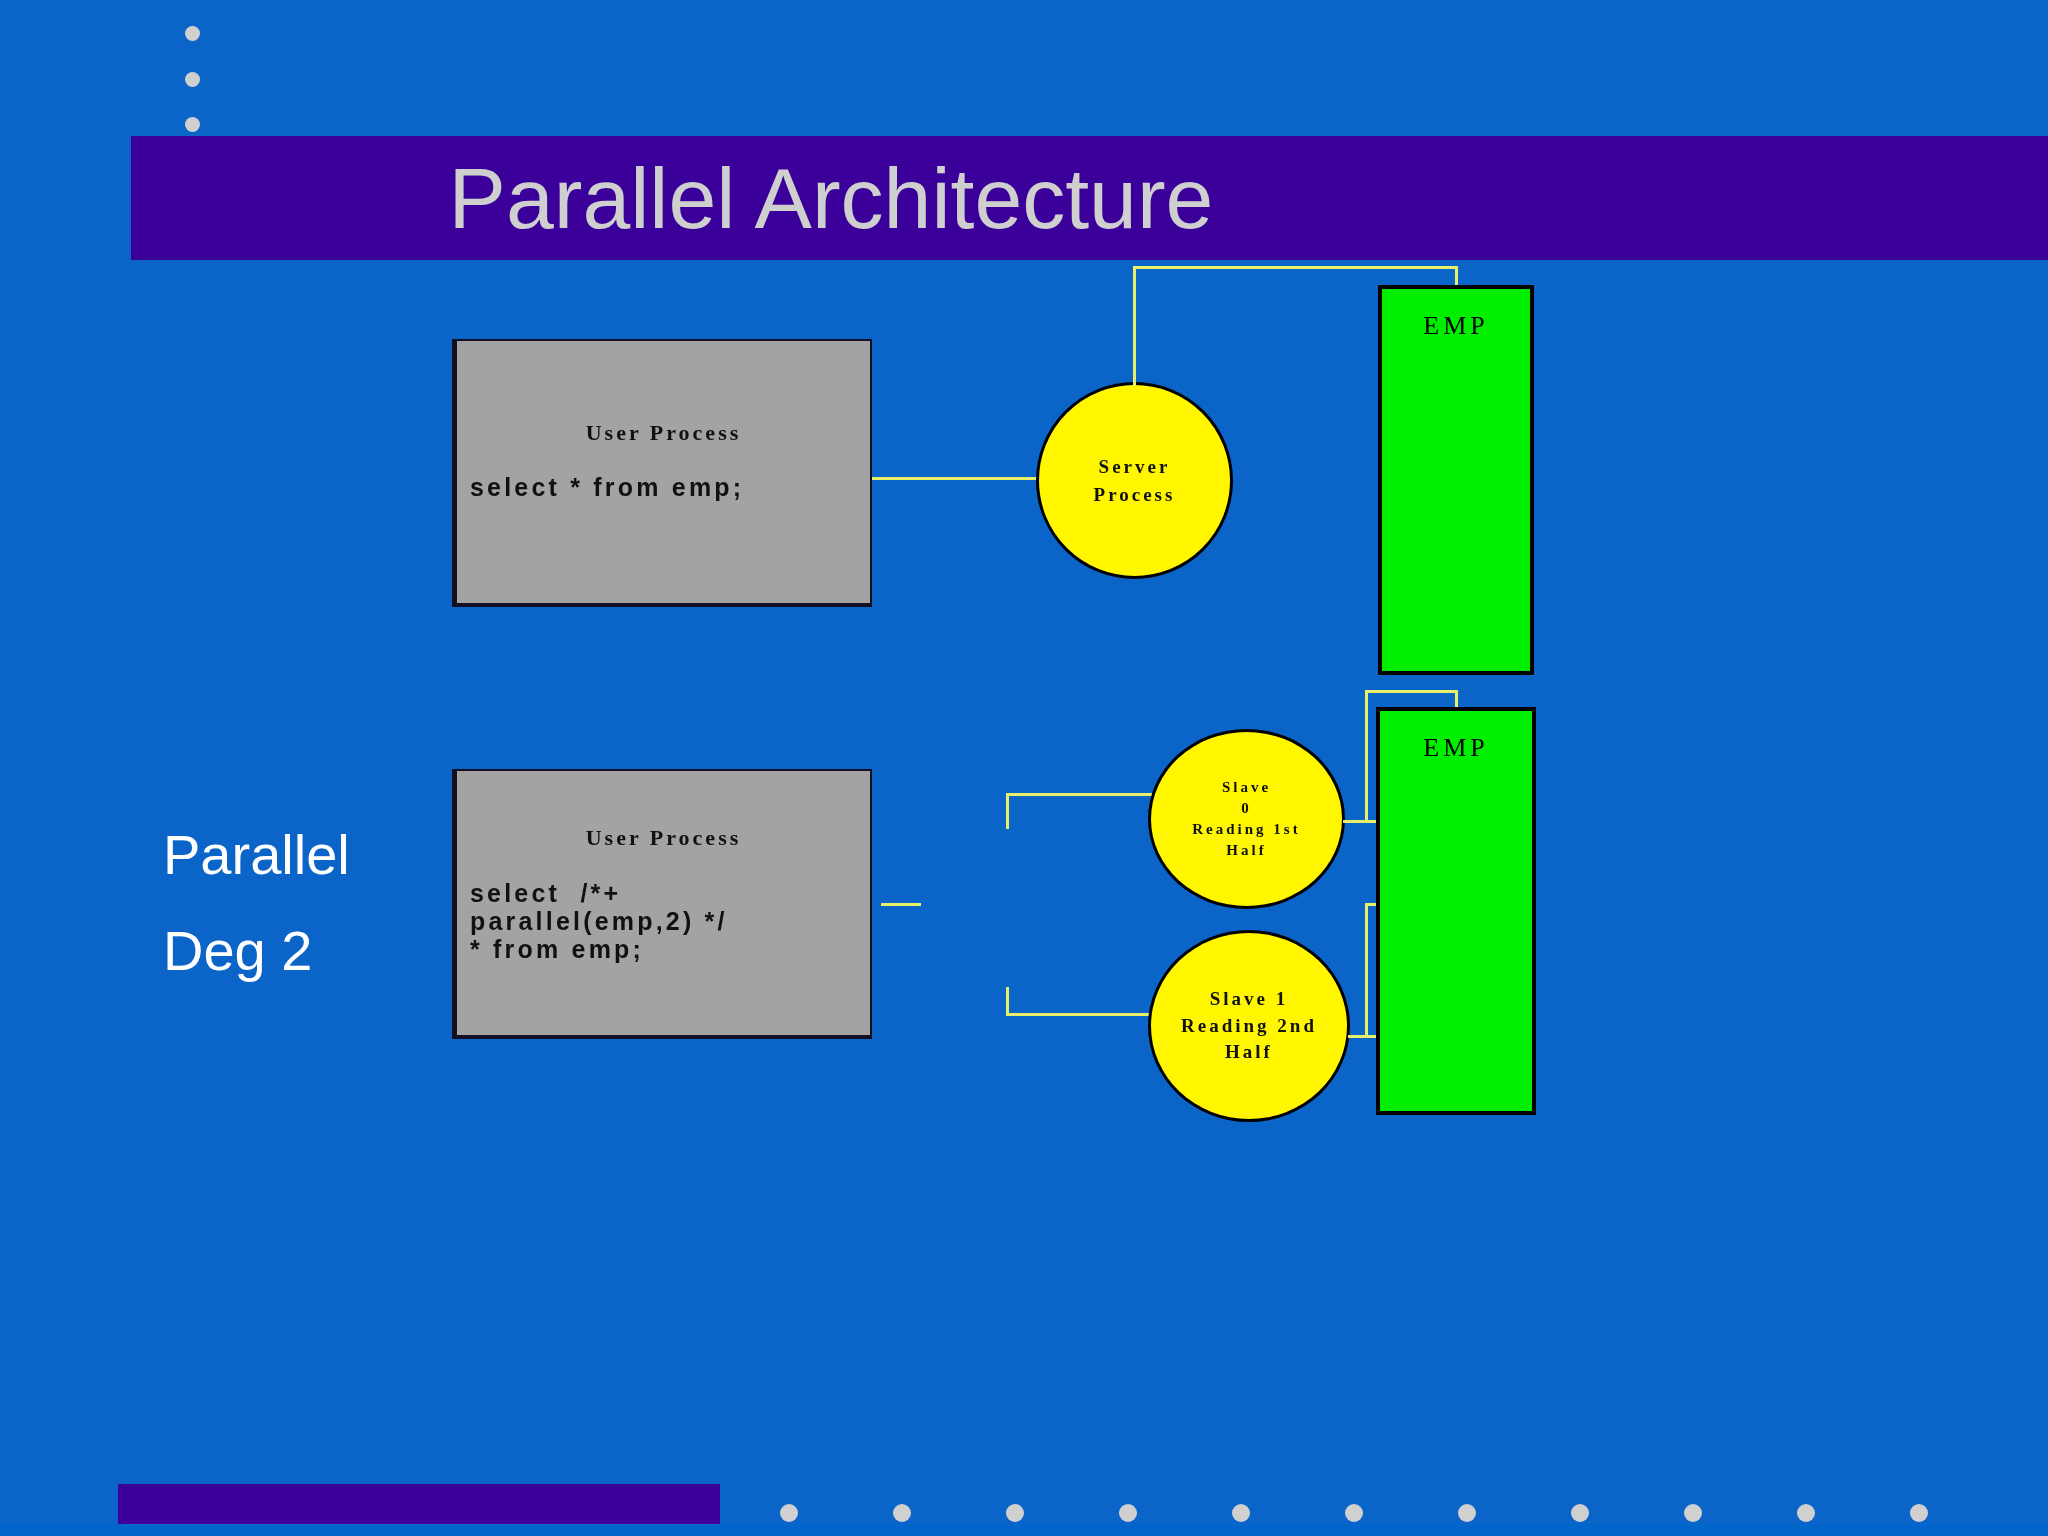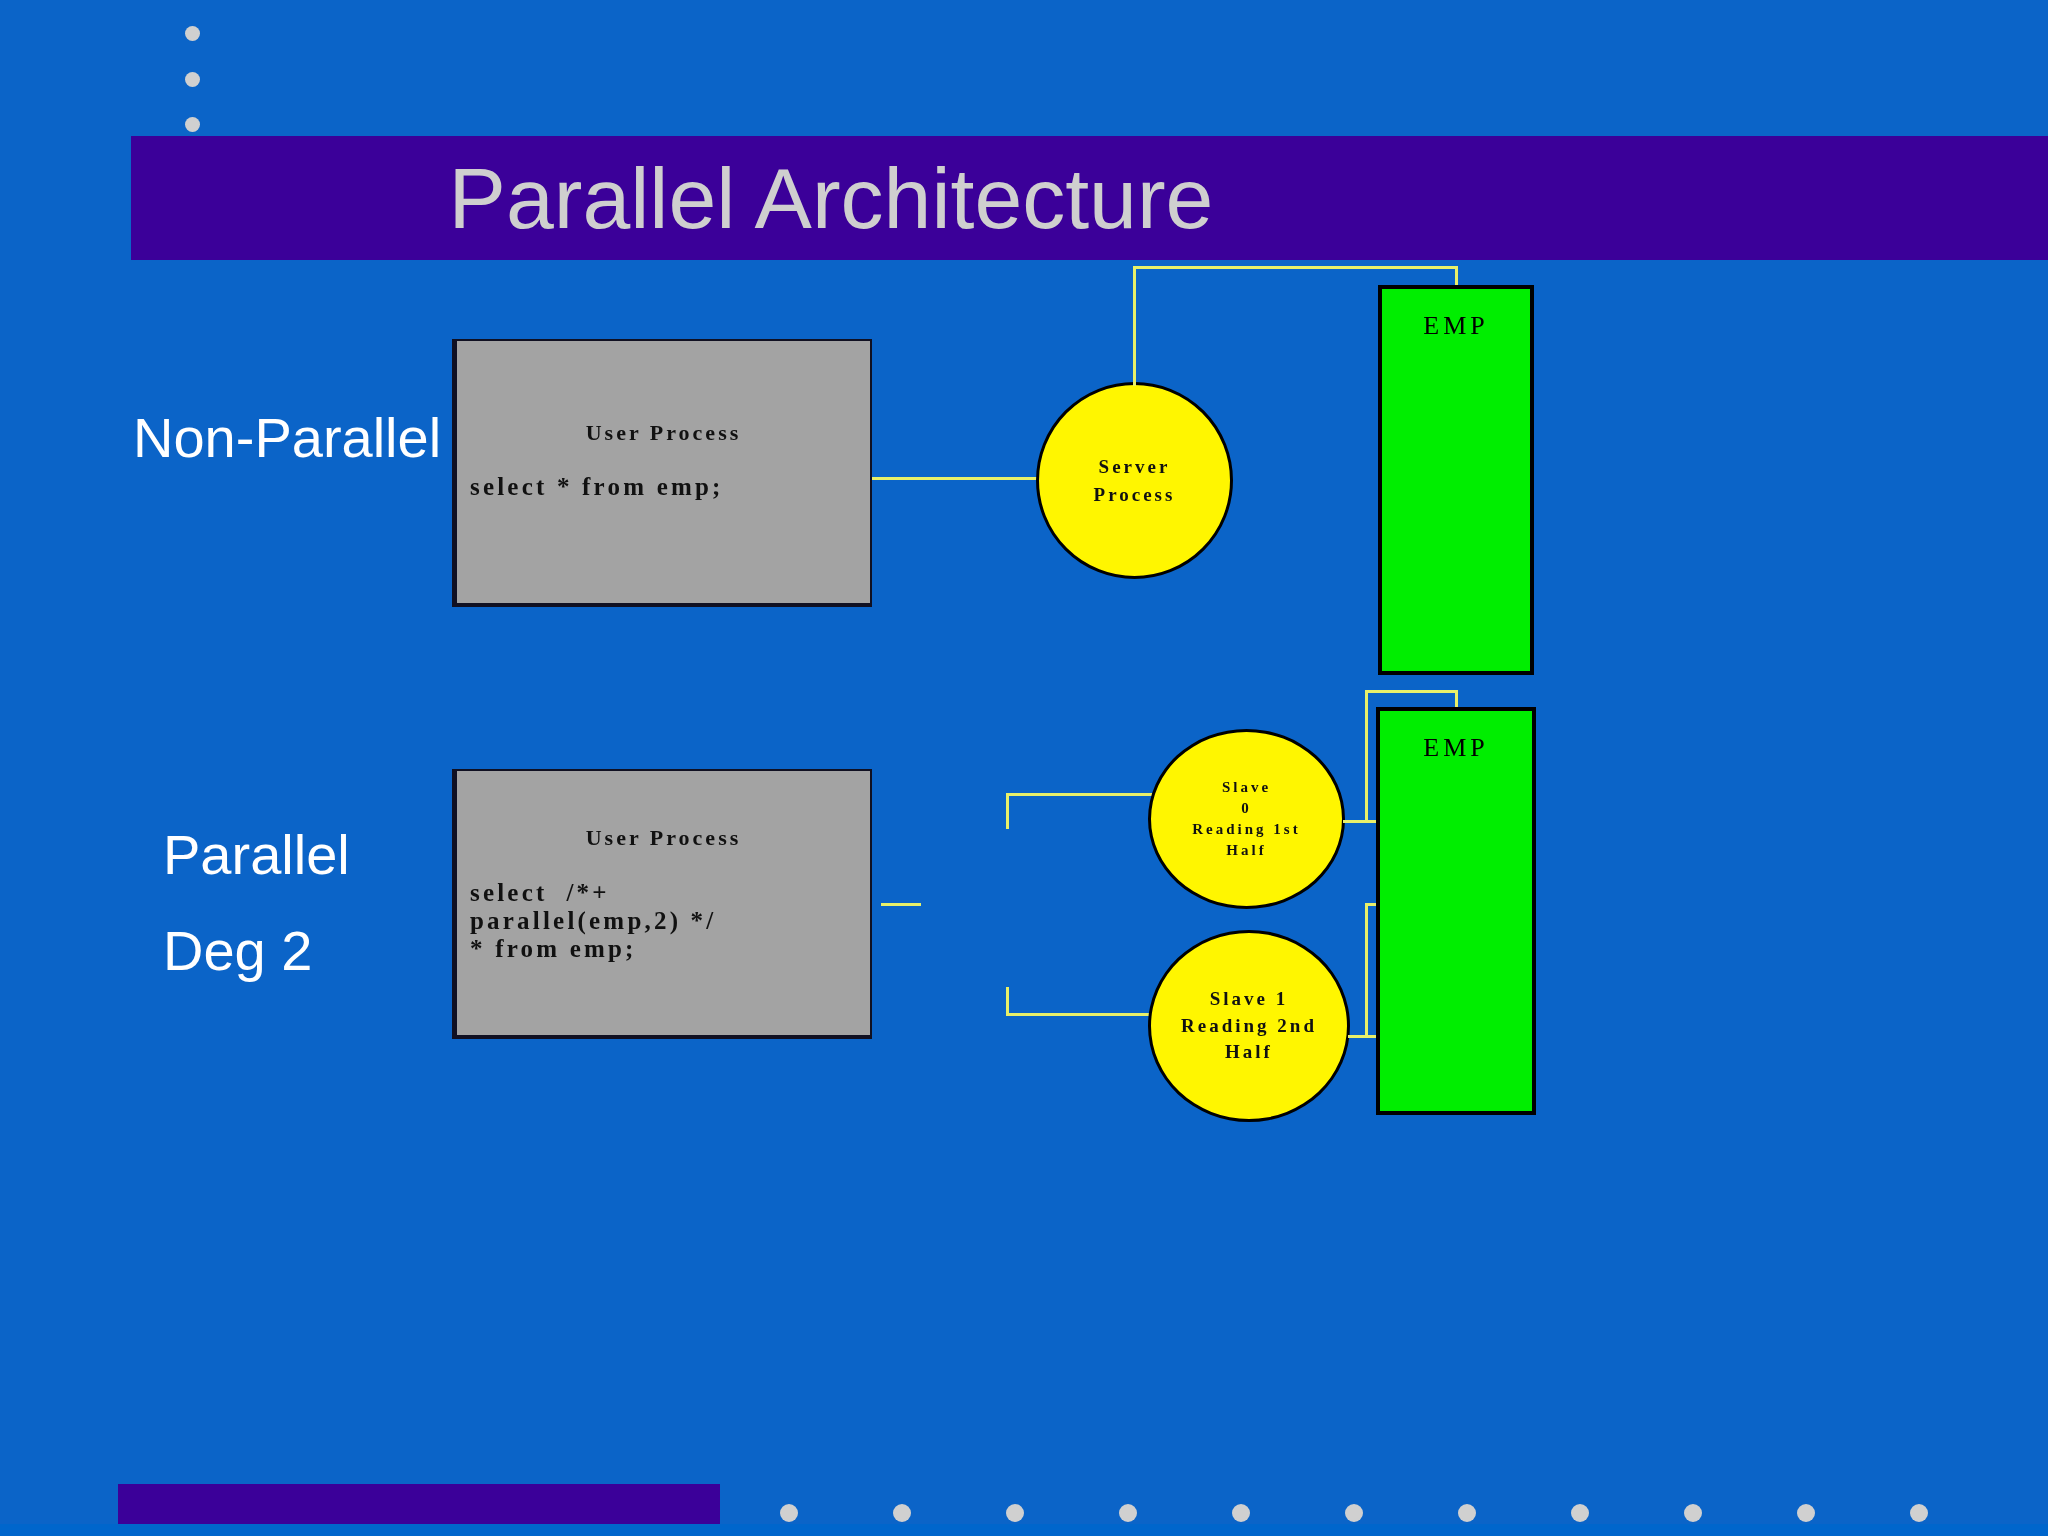--- a/index.html
+++ b/index.html
@@ -48,21 +48,21 @@
   #proc-box-2{left:452px;top:769px;width:420px;height:270px;}
 
   .proc-title{
     position:absolute;width:100%;text-align:center;
     font-family:"Liberation Serif", serif;
     font-size:22px;font-weight:700;color:#111;
     letter-spacing:3px;
   }
   .proc-sql{
     position:absolute;
-    font-family:Liberation Serif, serif;
+    font-family:Liberation Sans, sans-serif;
     font-size:25px;font-weight:700;color:#111;
     letter-spacing:3.2px;white-space:pre;line-height:1.12;
   }
   #proc1-title{top:79px;left:0;}
   #proc1-sql{top:132px;left:13px;}
   #proc2-title{top:54px;left:0;}
   #proc2-sql{top:108px;left:13px;}
 
   
   .emp-box{
@@ -106,21 +106,20 @@
 <div id="slide">
 
   <div class="deco-dot top-dot" style="top:26px"></div>
   <div class="deco-dot top-dot" style="top:72px"></div>
   <div class="deco-dot top-dot" style="top:117px"></div>
 
   <div id="title-band">
     <div id="title-text">Parallel Architecture</div>
   </div>
 
-  <div class="row-label" id="label-nonparallel">Non-Parallel</div>
 
   <div class="proc-box" id="proc-box-1">
     <div class="proc-title" id="proc1-title">User Process</div>
     <div class="proc-sql" id="proc1-sql">select * from emp;</div>
   </div>
 
   <div class="conn conn-h" style="left:872px;top:477px;width:166px;"></div>
 
   <div class="circle" id="circle-server">
     <div class="circle-inner">Server

